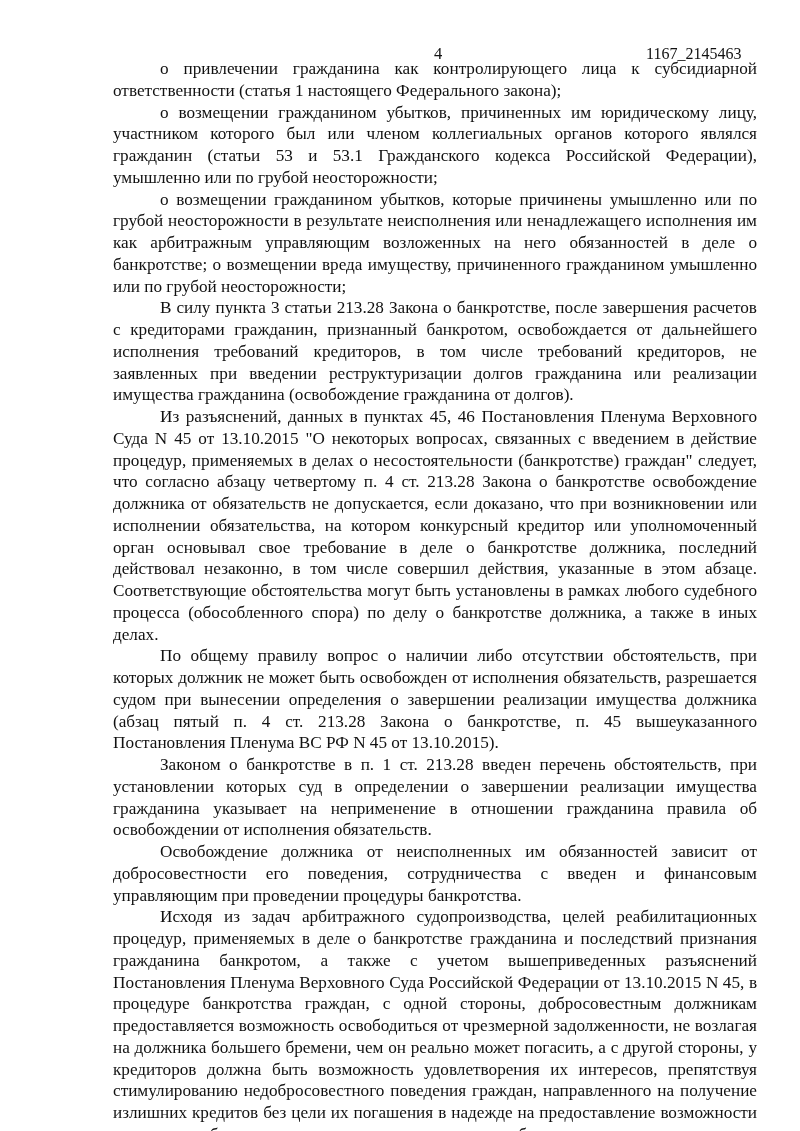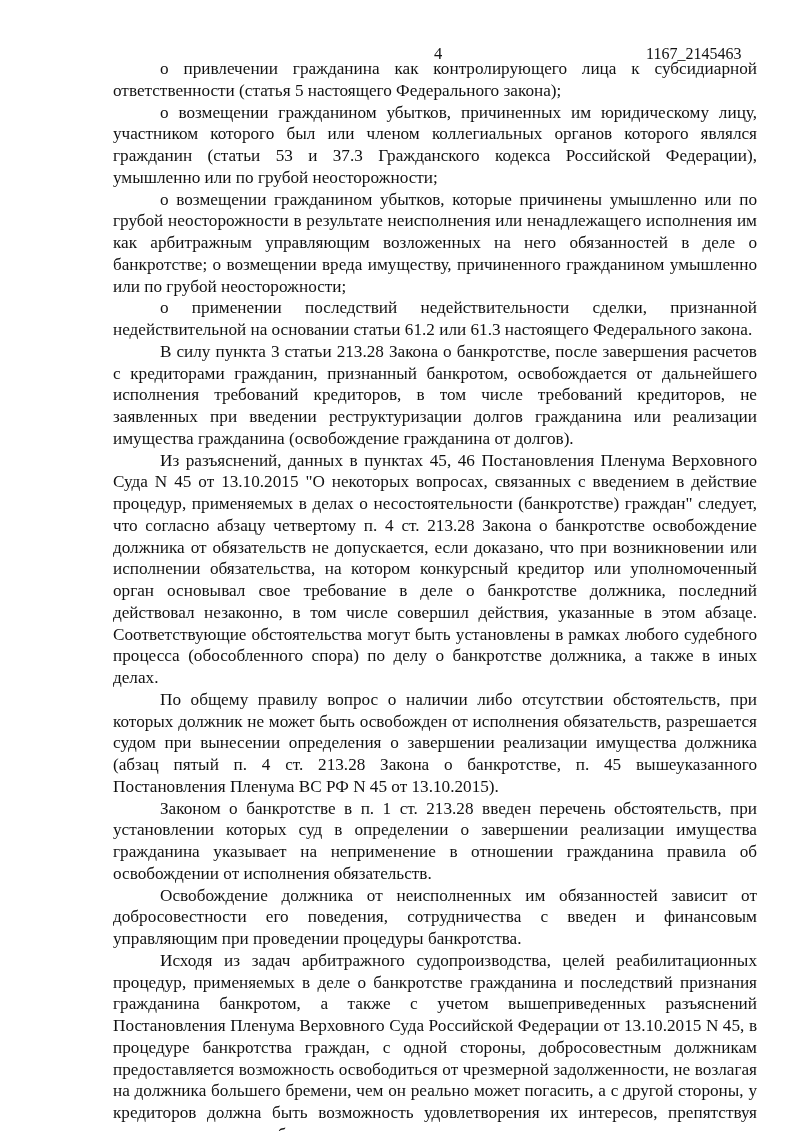--- a/index.html
+++ b/index.html
@@ -16,24 +16,23 @@
 </style>
 </head>
 <body>
 
 <div class="page">
   <div class="header">
     <span class="page-num">4</span>
     <span class="doc-id">1167_2145463</span>
   </div>
   <div class="body">
-    <p>о привлечении гражданина как контролирующего лица к субсидиарной ответственности (статья 5 настоящего Федерального закона);</p>
-    <p>о возмещении гражданином убытков, причиненных им юридическому лицу, участником которого был или членом коллегиальных органов которого являлся гражданин (статьи 53 и 37.3 Гражданского кодекса Российской Федерации), умышленно или по грубой неосторожности;</p>
+    <p>о привлечении гражданина как контролирующего лица к субсидиарной ответственности (статья 1 настоящего Федерального закона);</p>
+    <p>о возмещении гражданином убытков, причиненных им юридическому лицу, участником которого был или членом коллегиальных органов которого являлся гражданин (статьи 53 и 53.1 Гражданского кодекса Российской Федерации), умышленно или по грубой неосторожности;</p>
     <p>о возмещении гражданином убытков, которые причинены умышленно или по грубой неосторожности в результате неисполнения или ненадлежащего исполнения им как арбитражным управляющим возложенных на него обязанностей в деле о банкротстве; о возмещении вреда имуществу, причиненного гражданином умышленно или по грубой неосторожности;</p>
-    <p>о применении последствий недействительности сделки, признанной недействительной на основании статьи 61.2 или 61.3 настоящего Федерального закона.</p>
     <p>В силу пункта 3 статьи 213.28 Закона о банкротстве, после завершения расчетов с кредиторами гражданин, признанный банкротом, освобождается от дальнейшего исполнения требований кредиторов, в том числе требований кредиторов, не заявленных при введении реструктуризации долгов гражданина или реализации имущества гражданина (освобождение гражданина от долгов).</p>
     <p>Из разъяснений, данных в пунктах 45, 46 Постановления Пленума Верховного Суда N 45 от 13.10.2015 "О некоторых вопросах, связанных с введением в действие процедур, применяемых в делах о несостоятельности (банкротстве) граждан" следует, что согласно абзацу четвертому п. 4 ст. 213.28 Закона о банкротстве освобождение должника от обязательств не допускается, если доказано, что при возникновении или исполнении обязательства, на котором конкурсный кредитор или уполномоченный орган основывал свое требование в деле о банкротстве должника, последний действовал незаконно, в том числе совершил действия, указанные в этом абзаце. Соответствующие обстоятельства могут быть установлены в рамках любого судебного процесса (обособленного спора) по делу о банкротстве должника, а также в иных делах.</p>
     <p>По общему правилу вопрос о наличии либо отсутствии обстоятельств, при которых должник не может быть освобожден от исполнения обязательств, разрешается судом при вынесении определения о завершении реализации имущества должника (абзац пятый п. 4 ст. 213.28 Закона о банкротстве, п. 45 вышеуказанного Постановления Пленума ВС РФ N 45 от 13.10.2015).</p>
     <p>Законом о банкротстве в п. 1 ст. 213.28 введен перечень обстоятельств, при установлении которых суд в определении о завершении реализации имущества гражданина указывает на неприменение в отношении гражданина правила об освобождении от исполнения обязательств.</p>
     <p>Освобождение должника от неисполненных им обязанностей зависит от добросовестности его поведения, сотрудничества с введен и финансовым управляющим при проведении процедуры банкротства.</p>
     <p>Исходя из задач арбитражного судопроизводства, целей реабилитационных процедур, применяемых в деле о банкротстве гражданина и последствий признания гражданина банкротом, а также с учетом вышеприведенных разъяснений Постановления Пленума Верховного Суда Российской Федерации от 13.10.2015 N 45, в процедуре банкротства граждан, с одной стороны, добросовестным должникам предоставляется возможность освободиться от чрезмерной задолженности, не возлагая на должника большего бремени, чем он реально может погасить, а с другой стороны, у кредиторов должна быть возможность удовлетворения их интересов, препятствуя стимулированию недобросовестного поведения граждан, направленного на получение излишних кредитов без цели их погашения в надежде на предоставление возможности полного освобождения от задолженности посредством банкротства.</p>
   </div>
 </div>
 
 </body></html>

